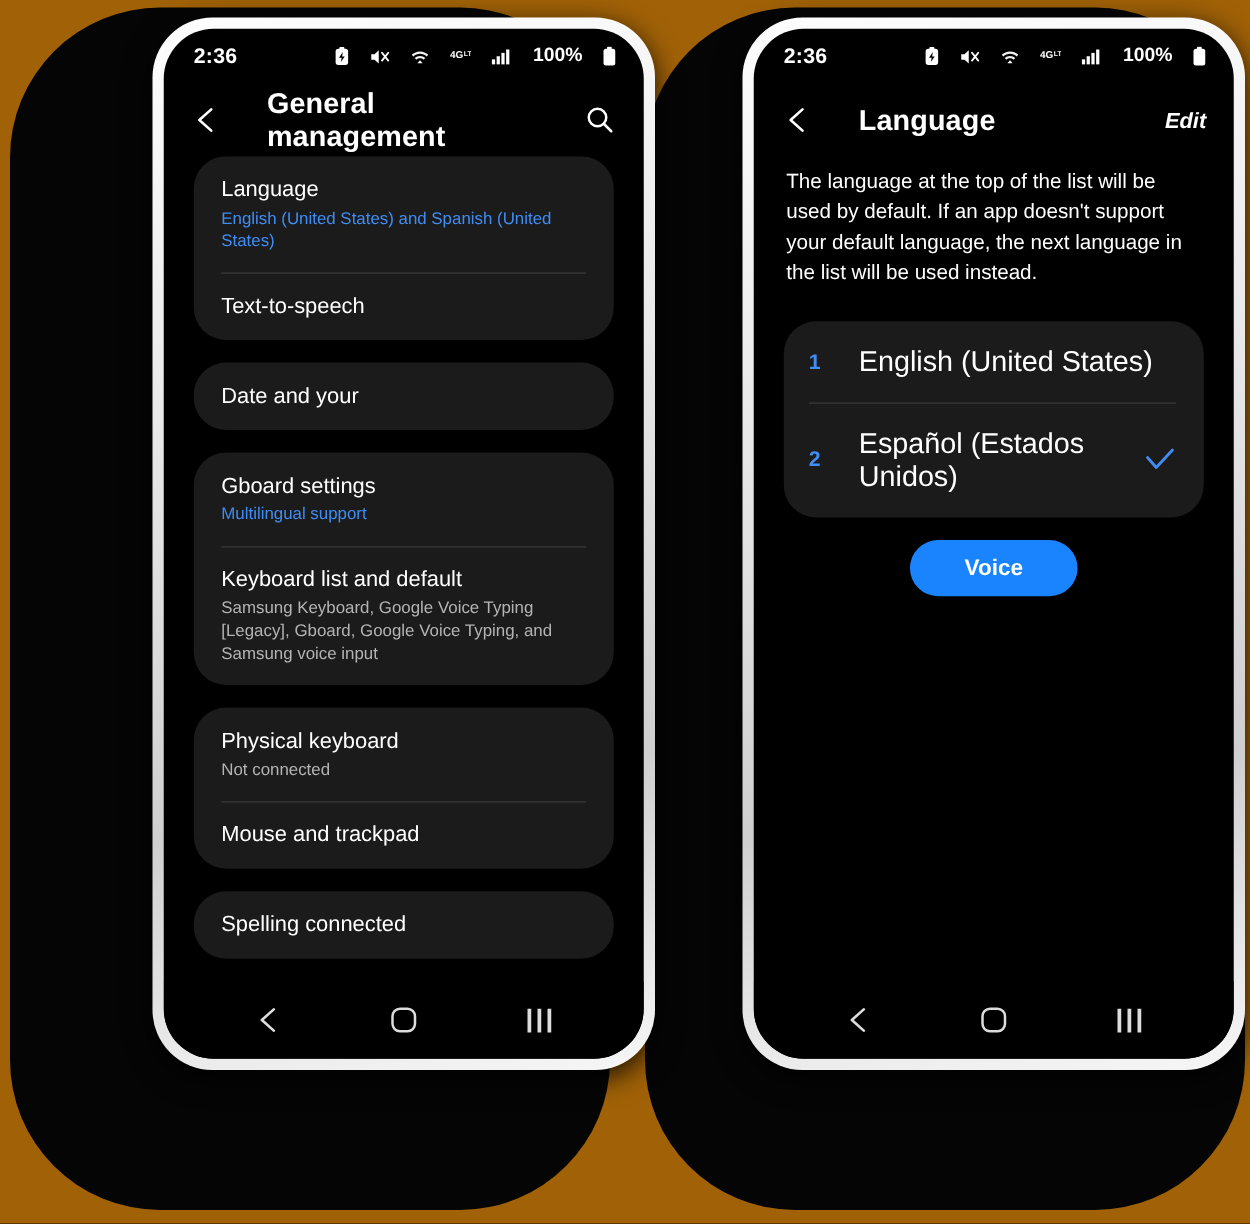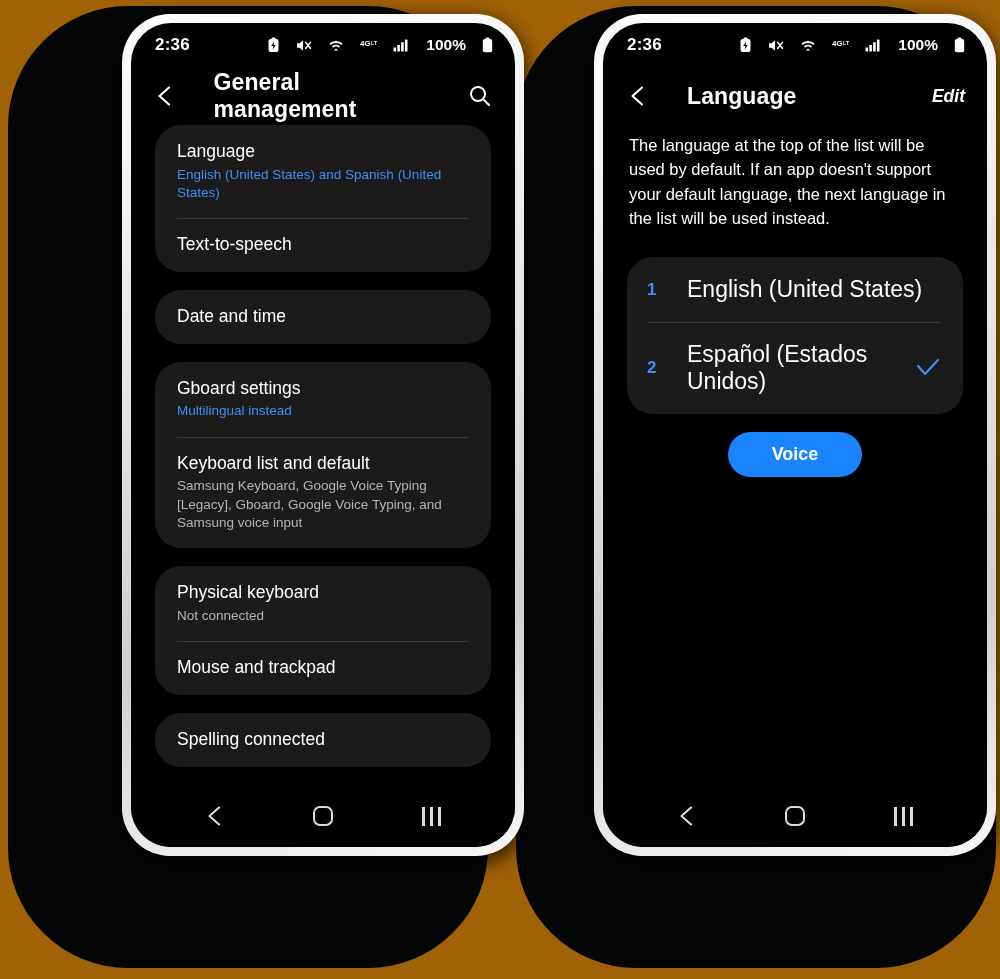--- a/index.html
+++ b/index.html
@@ -226,28 +226,28 @@
             <div class="row-title">Language</div>
             <div class="row-sub accent">English (United States) and Spanish (United States)</div>
           </div>
           <div class="row">
             <div class="row-title">Text-to-speech</div>
           </div>
         </div>
 
         <div class="card">
           <div class="row">
-            <div class="row-title">Date and time</div>
+            <div class="row-title">Date and your</div>
           </div>
         </div>
 
         <div class="card">
           <div class="row">
             <div class="row-title">Gboard settings</div>
-            <div class="row-sub accent">Multilingual instead</div>
+            <div class="row-sub accent">Multilingual support</div>
           </div>
           <div class="row">
             <div class="row-title">Keyboard list and default</div>
             <div class="row-sub muted">Samsung Keyboard, Google Voice Typing [Legacy], Gboard, Google Voice Typing, and Samsung voice input</div>
           </div>
         </div>
 
         <div class="card">
           <div class="row">
             <div class="row-title">Physical keyboard</div>

